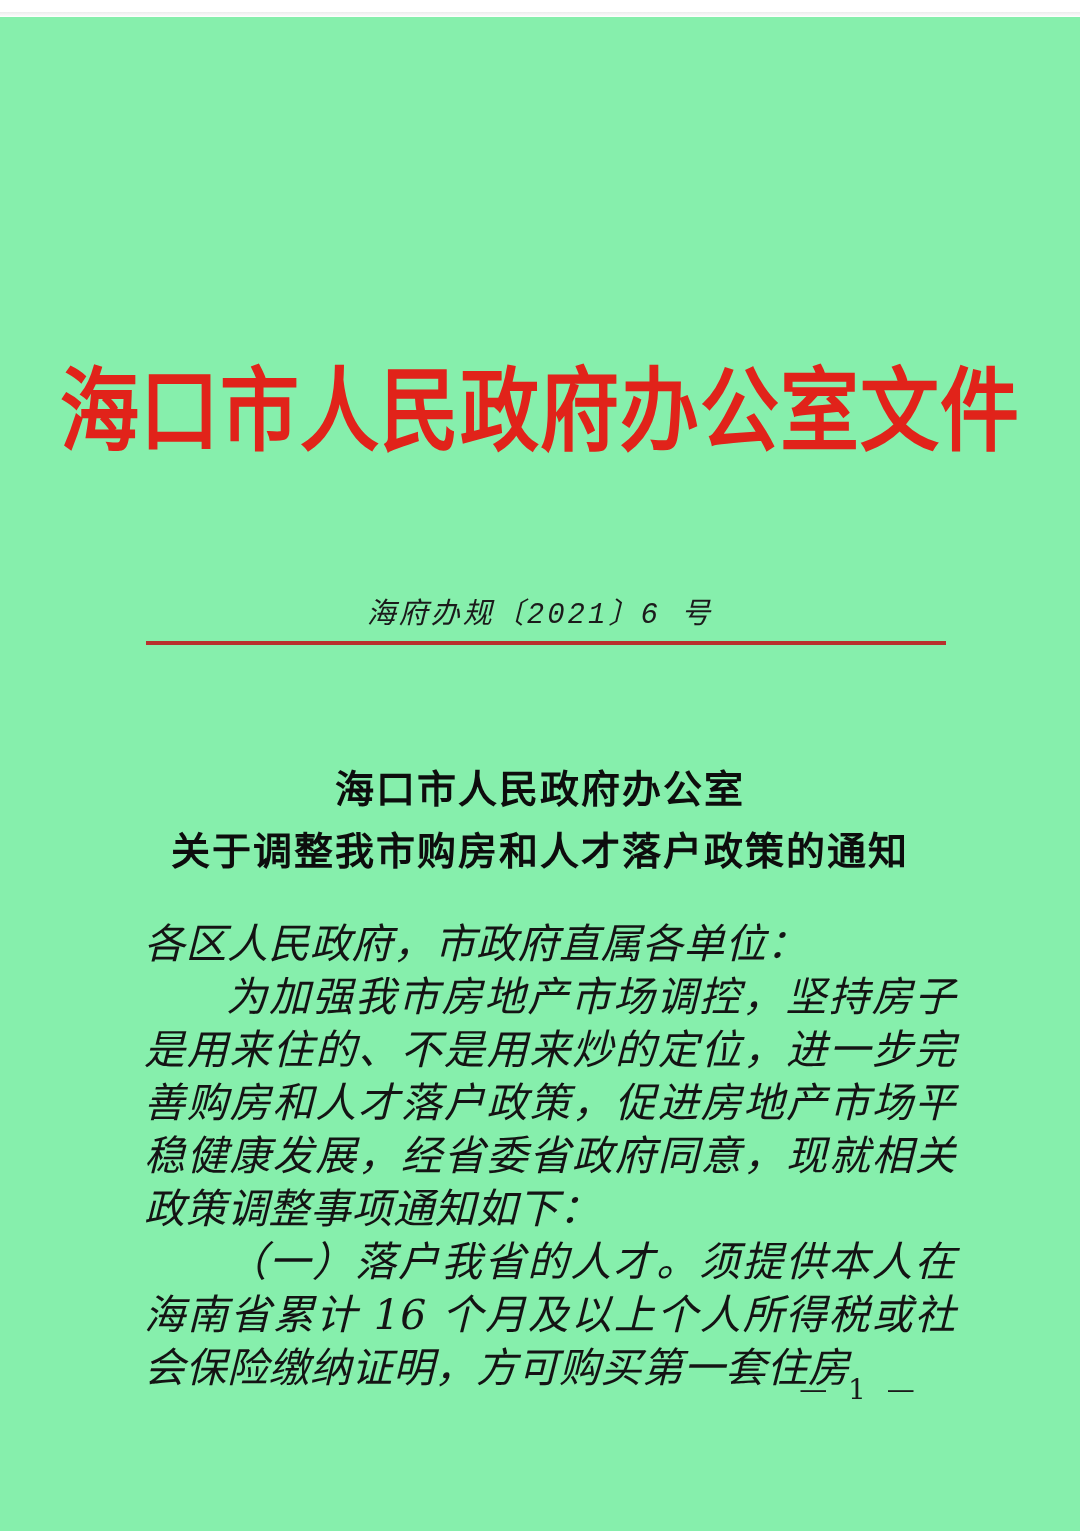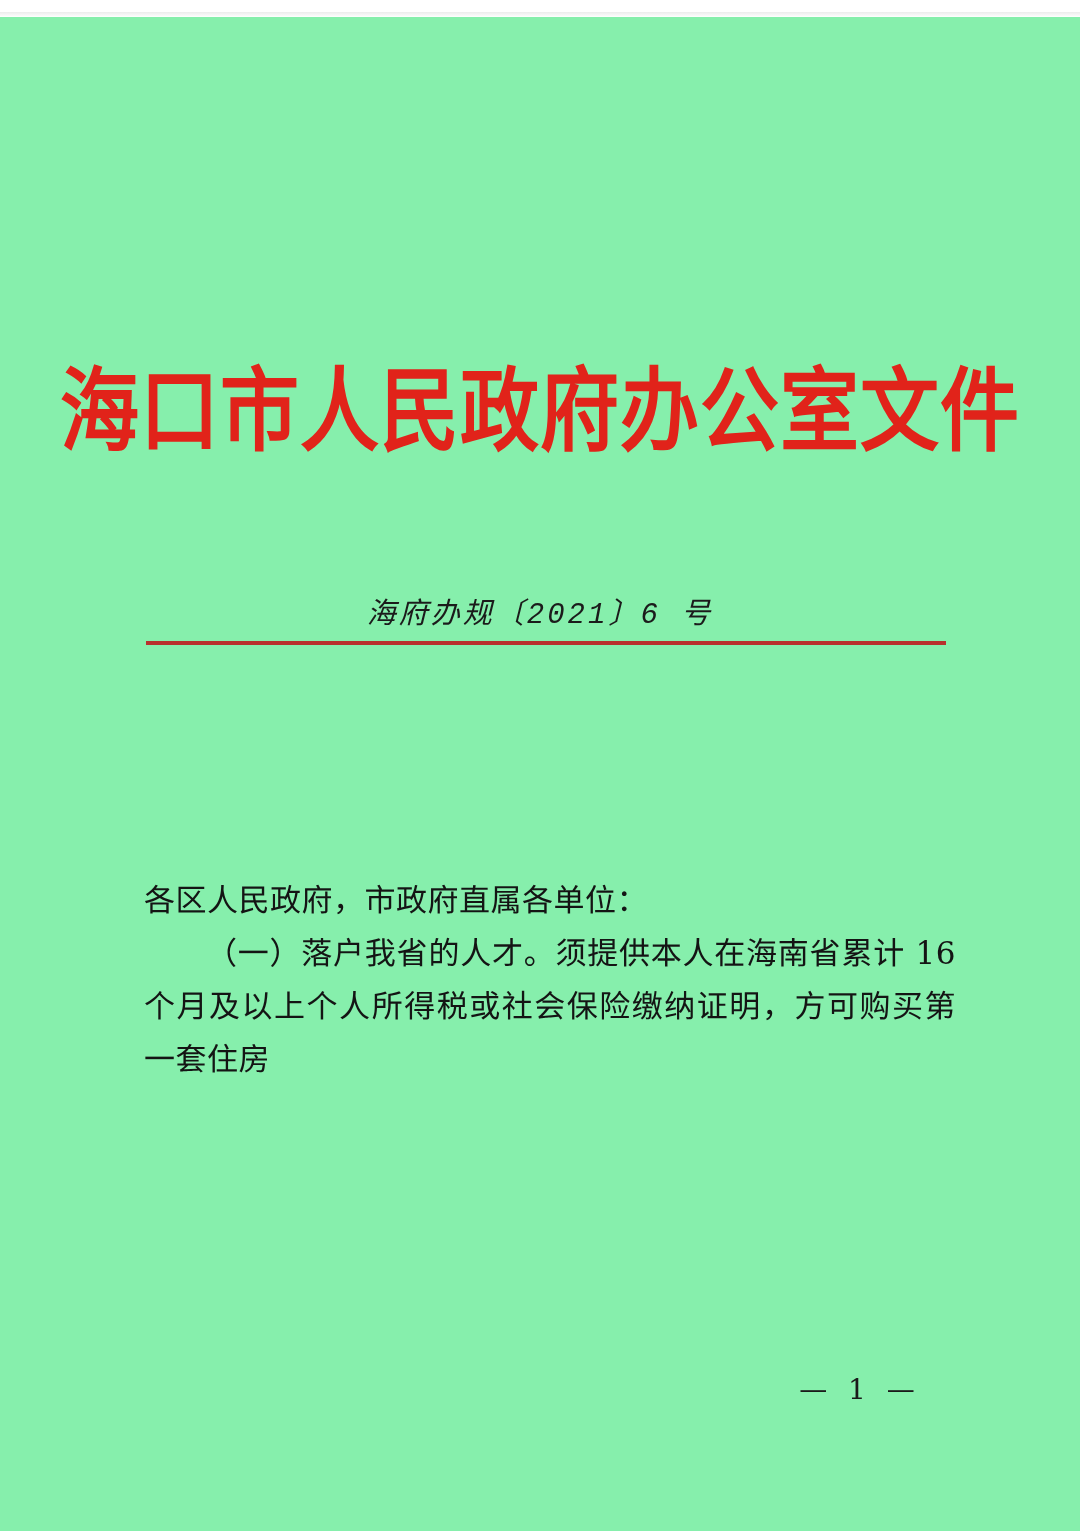--- a/index.html
+++ b/index.html
@@ -94,28 +94,29 @@
     display: block;
     font-size: 39px;
     line-height: 62px;
     letter-spacing: 2px;
     white-space: nowrap;
   }
 
   
   .body-block {
     position: absolute;
-    top: 862px;
+    top: 906px;
     left: 144px;
     width: 812px;
     font-family: "DejaVu Serif", "Liberation Serif", serif;
-    font-size: 31px;
+    font-size: 41px;
     line-height: 53px;
     color: #141414;
     letter-spacing: 0.5px;
+    font-style: italic;
   }
 
   .body-block p {
     margin: 0;
     text-align: justify;
     text-justify: inter-ideograph;
     white-space: pre-wrap;
   }
 
   .body-block p.indent {
@@ -148,23 +149,28 @@
   <div class="top-band"></div>
 
   <div class="masthead">
     <span class="masthead-title">海口市人民政府办公室文件</span>
   </div>
 
   <div class="doc-number">海府办规〔2021〕6 号</div>
 
   <div class="red-rule"></div>
 
+  <div class="doc-title">
+    <span class="line">海口市人民政府办公室</span>
+    <span class="line">关于调整我市购房和人才落户政策的通知</span>
+  </div>
 
   <div class="body-block">
     <p>各区人民政府，市政府直属各单位：</p>
+    <p class="indent">为加强我市房地产市场调控，坚持房子是用来住的、不是用来炒的定位，进一步完善购房和人才落户政策，促进房地产市场平稳健康发展，经省委省政府同意，现就相关政策调整事项通知如下：</p>
     <p class="indent">（一）落户我省的人才。须提供本人在海南省累计 16 个月及以上个人所得税或社会保险缴纳证明，方可购买第一套住房</p>
   </div>
 
   <div class="page-footer">
     <span class="inner">— 1 —</span>
   </div>
 
 </div>
 
 </body></html>

